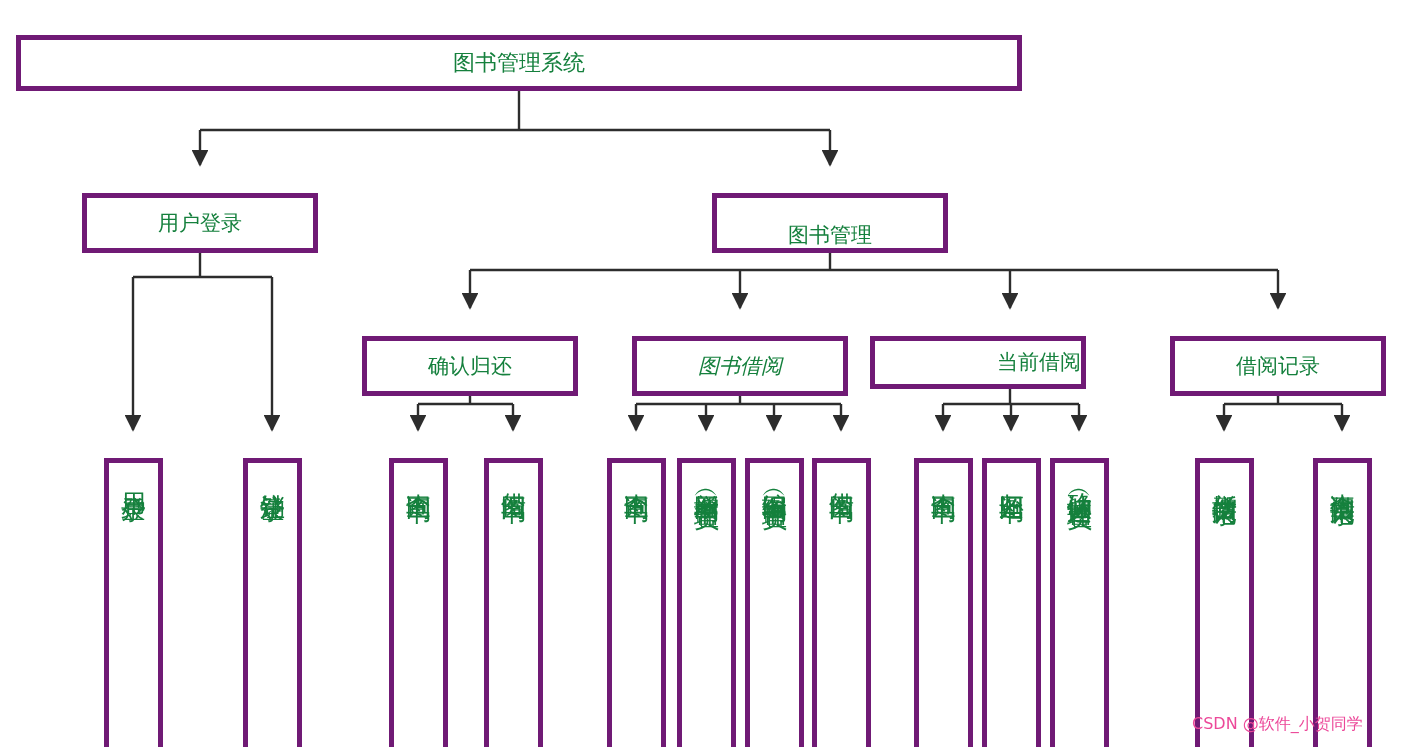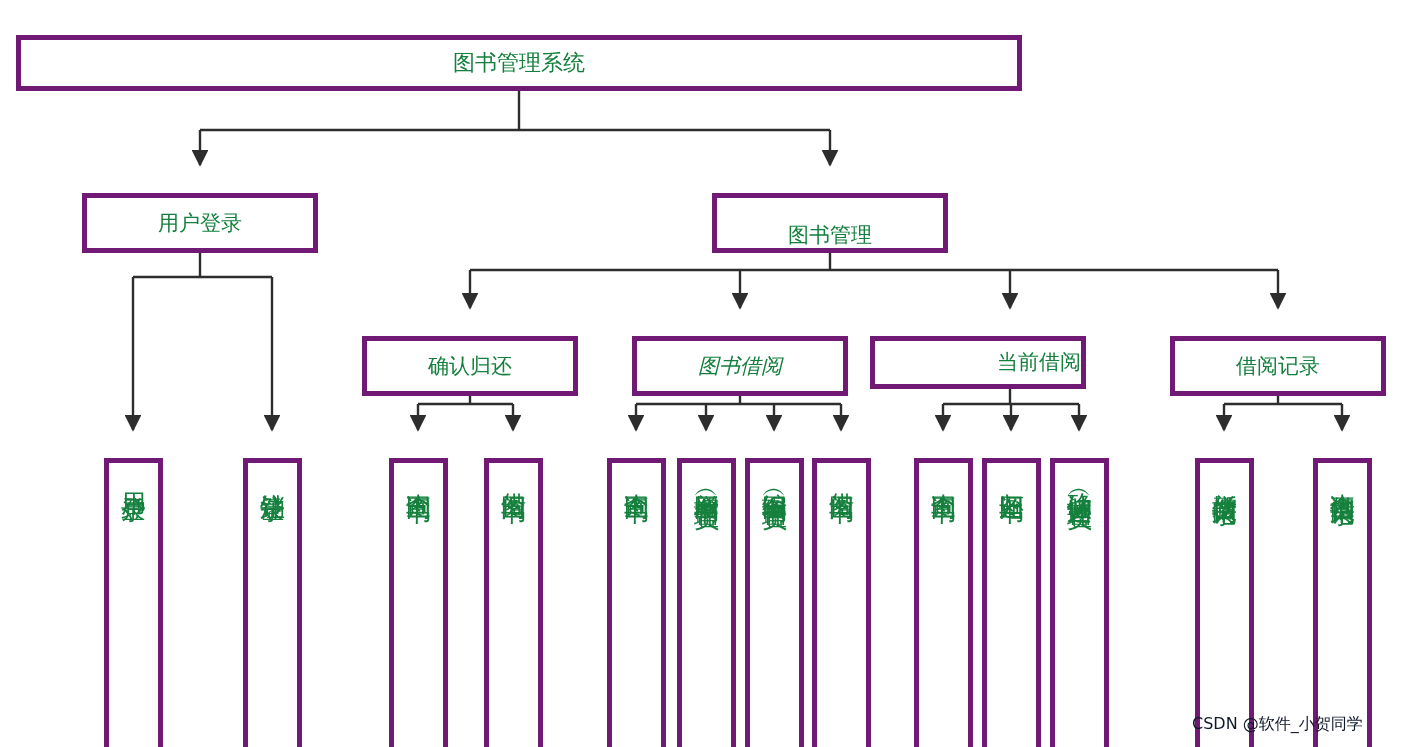--- a/index.html
+++ b/index.html
@@ -40,21 +40,21 @@
     writing-mode:vertical-rl;
     text-orientation:upright;
     font-size:25px;
     letter-spacing:2px;
     line-height:1;
   }
   .watermark{
     position:absolute;
     left:1192px;top:714px;
     font-size:16px;
-    color:#0f172a;
+    color:#ec4899;
     white-space:nowrap;
     font-family:"DejaVu Sans","Liberation Sans",sans-serif;
   }
 </style>
 </head>
 <body>
 
 <div id="stage">
 
   <svg class="connectors" viewBox="0 0 1405 747">

